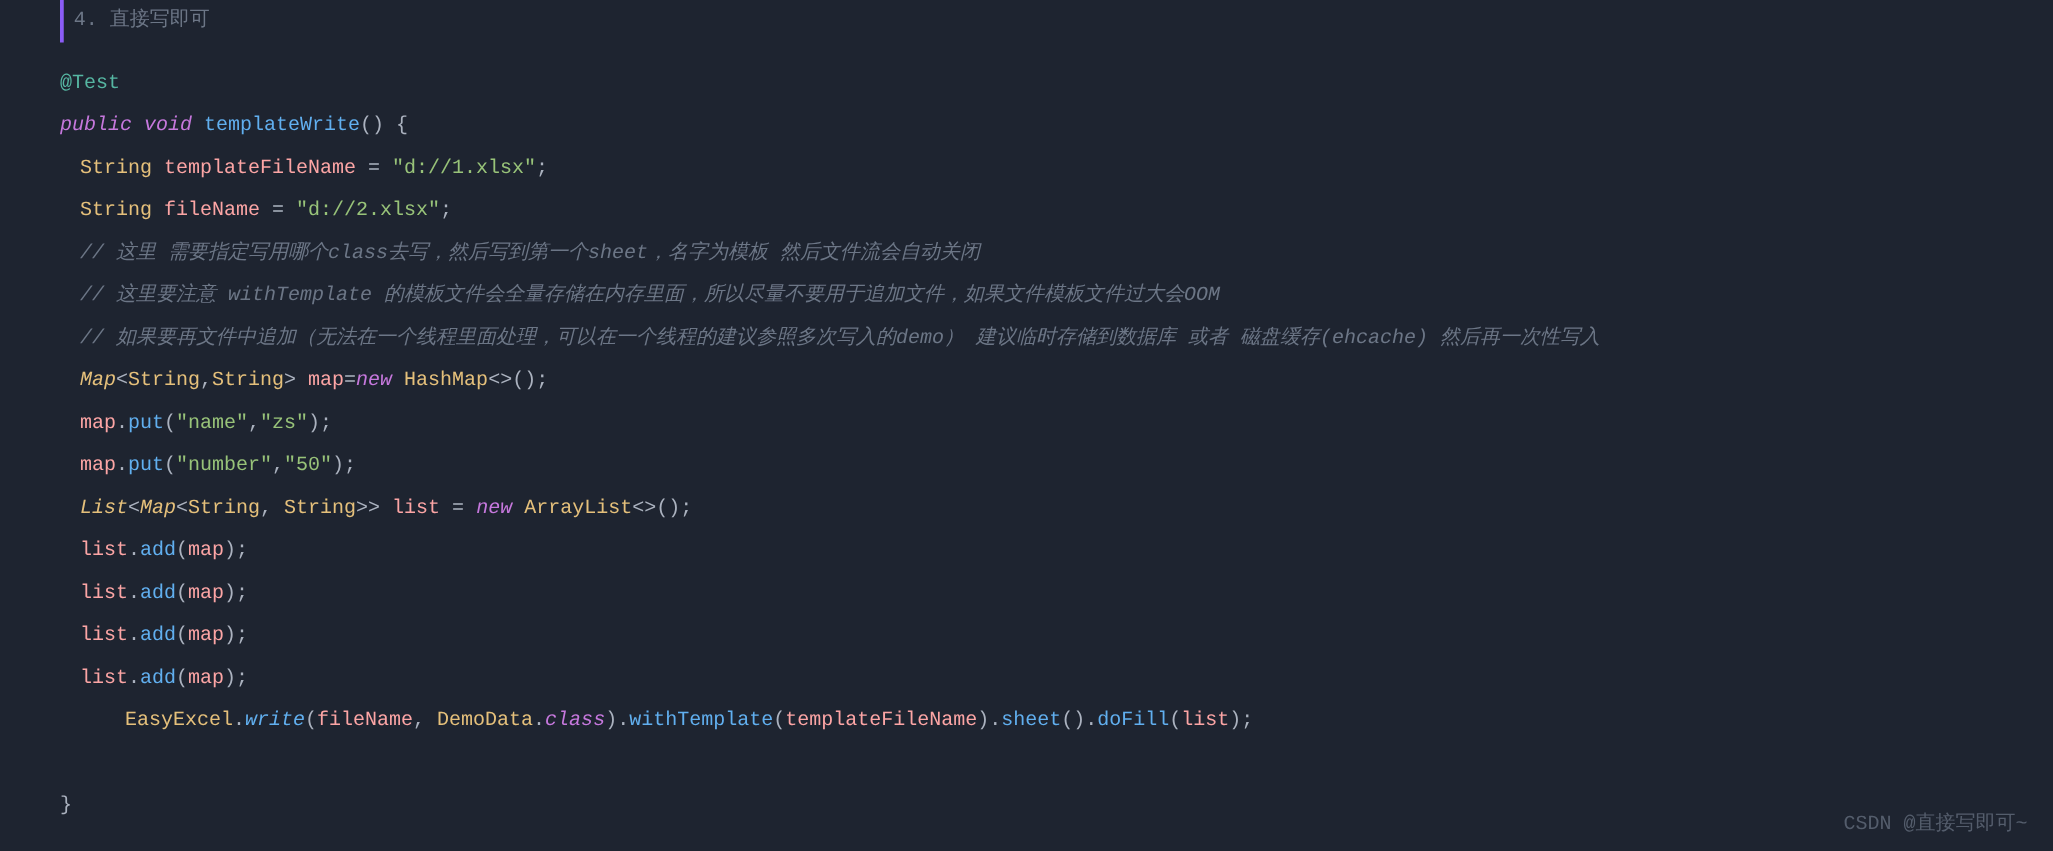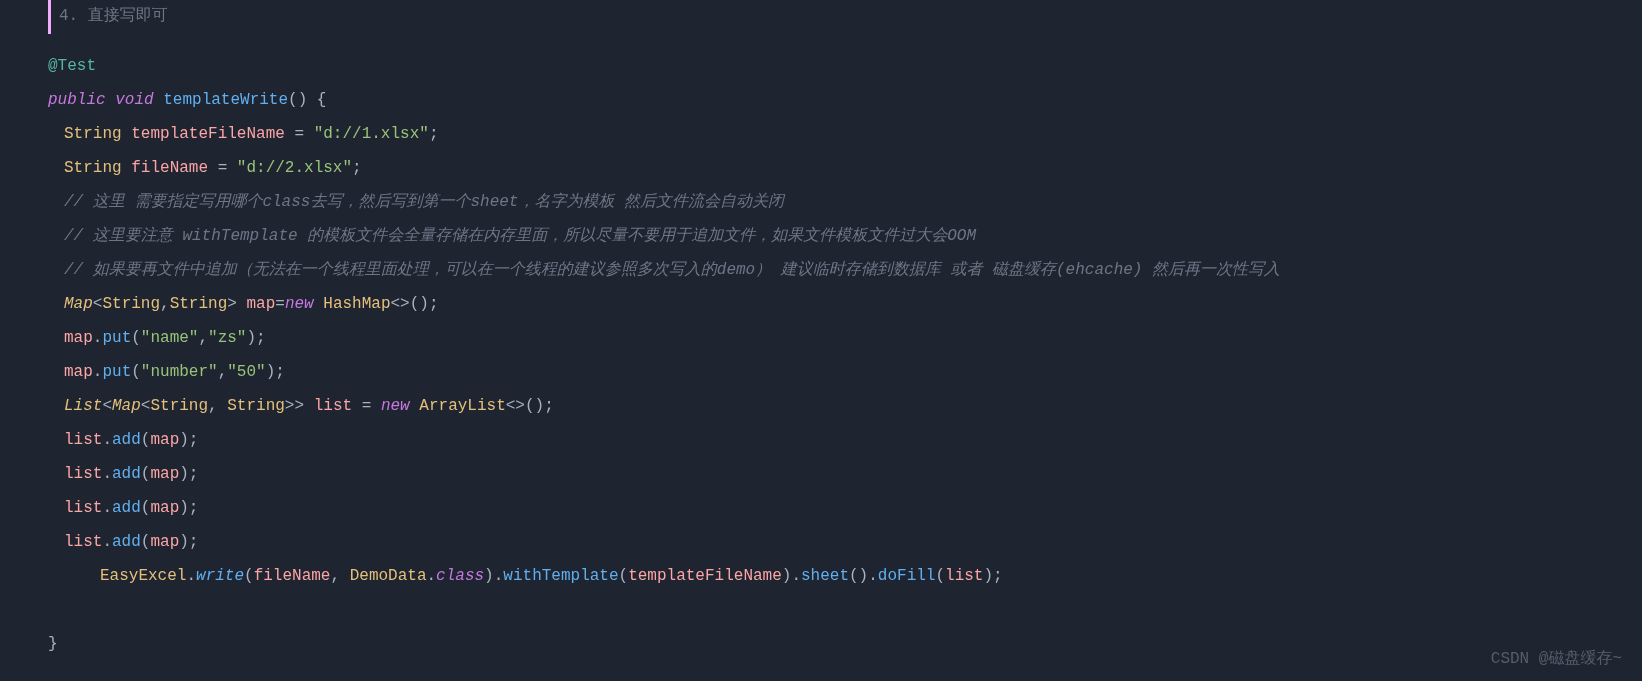--- a/index.html
+++ b/index.html
@@ -22,21 +22,21 @@
       line-height: 2.1;
     }
     .line {
       padding-left: 48px;
       white-space: pre;
       min-height: 34px;
       display: flex;
       align-items: center;
     }
     .comment-block {
-      border-left: 3px solid #f0abfc;
+      border-left: 3px solid #8b5cf6;
       padding-left: 8px;
       margin-left: 48px;
       color: #6c7686;
     }
     .comment { color: #6c7686; font-style: italic; }
     .annotation { color: #56b6a2; text-align: center; }
     .keyword { color: #c678dd; font-style: italic; }
     .type { color: #e5c07b; font-style: italic; }
     .type-nb { color: #e5c07b; }
     .method { color: #61afef; }
@@ -135,13 +135,13 @@
   </div>
 
   <div style="height: 34px;"></div>
 
   <div class="line indent1">
     <span class="punct">}</span>
   </div>
 
 </div>
 
-<div class="watermark">CSDN @磁盘缓存~</div>
+<div class="watermark">CSDN @直接写即可~</div>
 
 </body></html>

